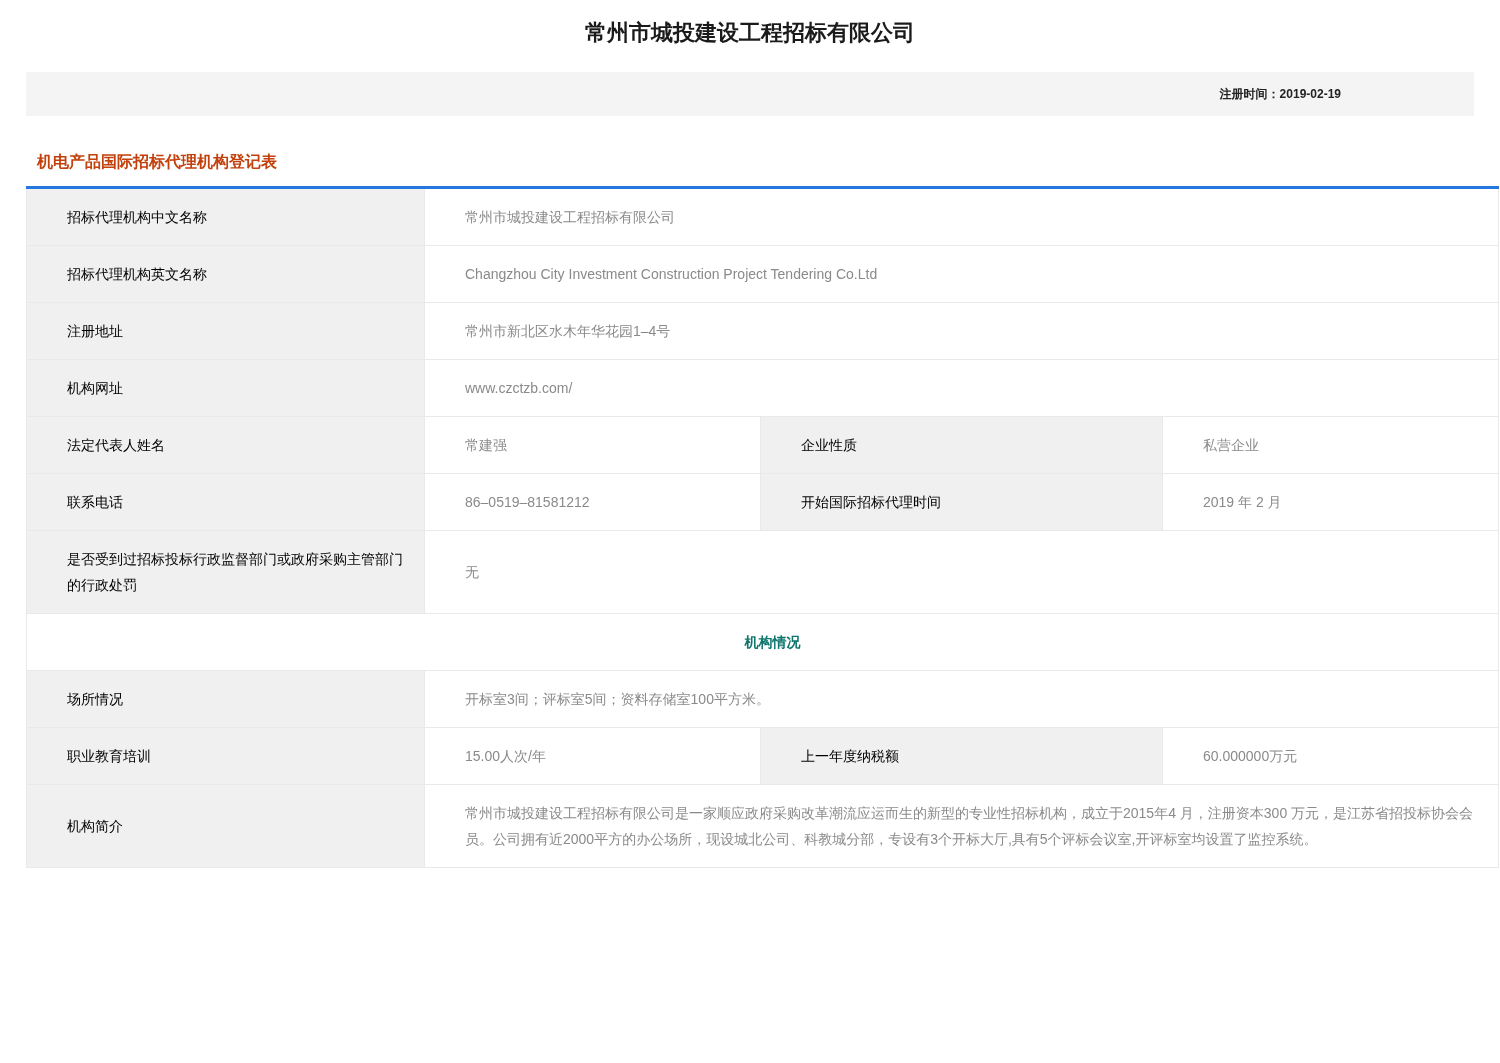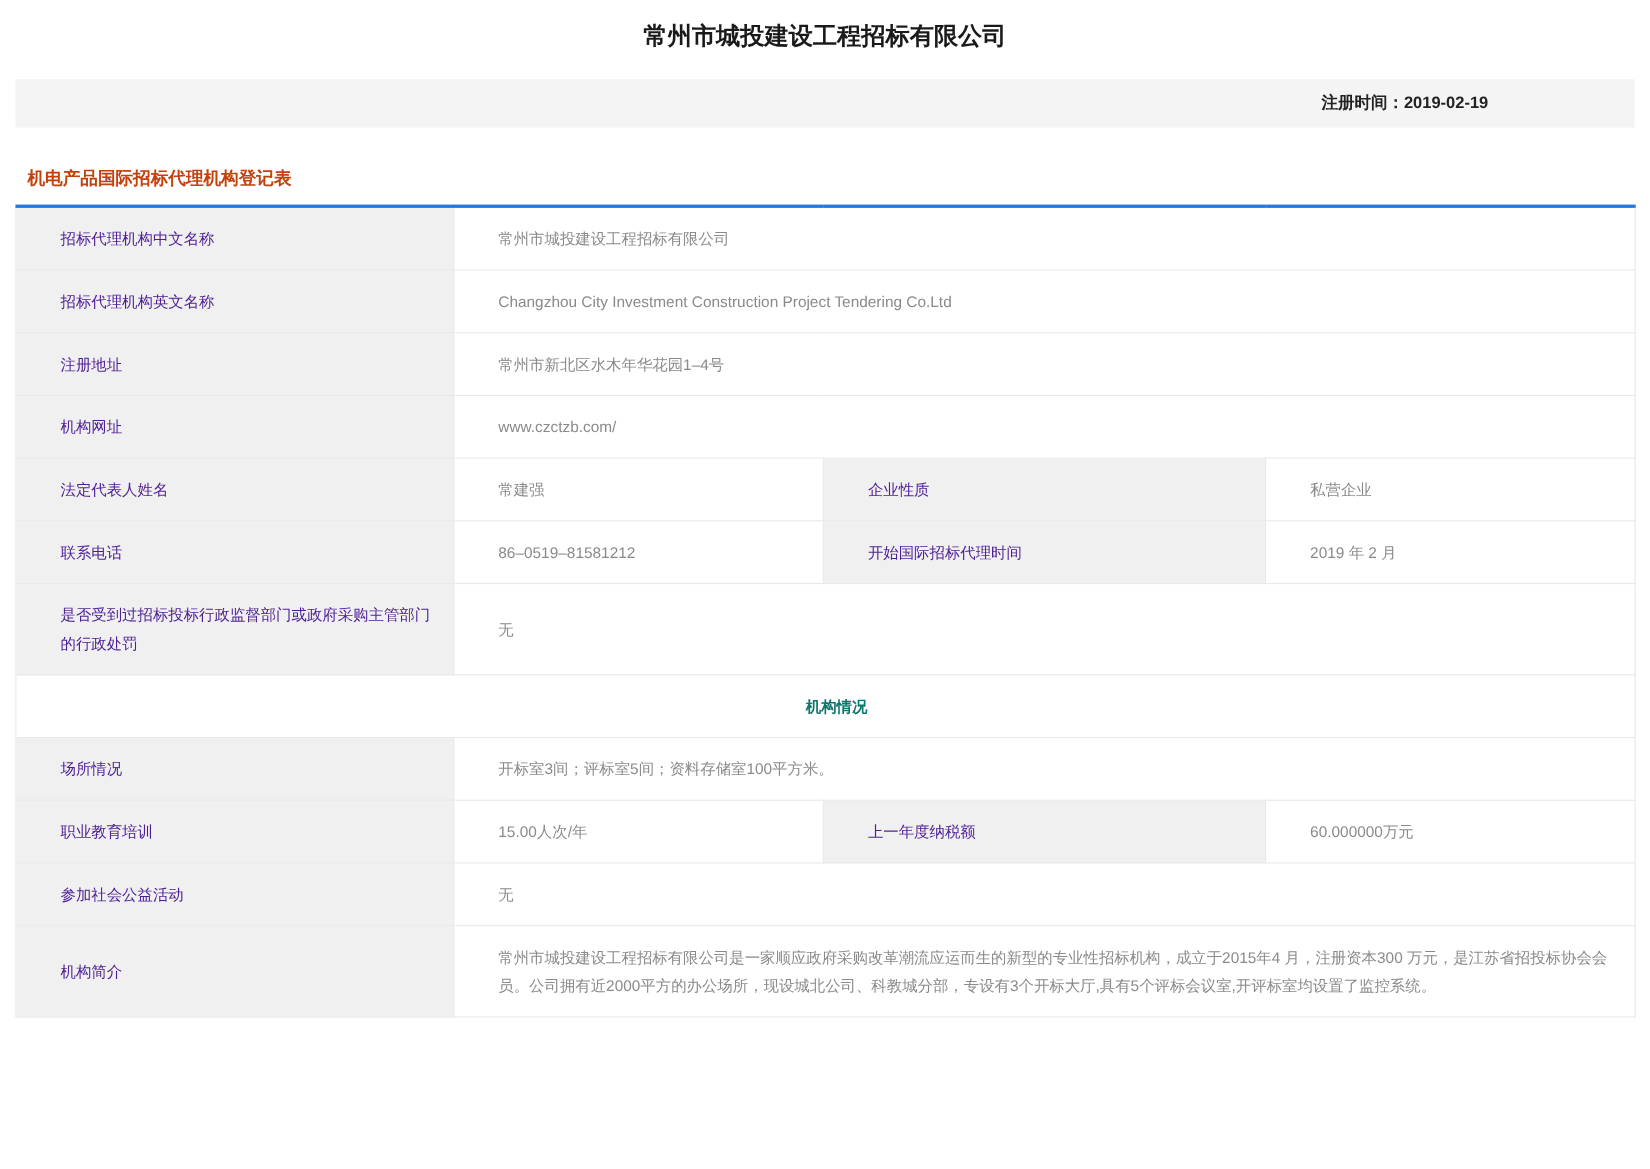--- a/index.html
+++ b/index.html
@@ -7,37 +7,37 @@
     margin: 0;
     padding: 0;
     background: #ffffff;
     font-family: "Liberation Sans", "DejaVu Sans", sans-serif;
     color: #333333;
   }
   .page {
     width: 1500px;
     height: 1063px;
     overflow: hidden;
-    padding: 0 14px;
+    padding: 0 26px;
   }
   .page-title {
     text-align: center;
     font-size: 22px;
     font-weight: bold;
     margin: 0;
     padding: 18px 0 24px 0;
     color: #1a1a1a;
   }
   .reg-bar {
     background: #f4f4f4;
     height: 44px;
     line-height: 44px;
     text-align: right;
     padding-right: 133px;
-    font-size: 15px;
+    font-size: 12px;
     font-weight: bold;
     color: #222222;
     margin-bottom: 36px;
   }
   .section-title {
     font-size: 16px;
     font-weight: bold;
     padding-left: 11px;
     margin-bottom: 13px;
     color: #c2410c;
@@ -51,21 +51,21 @@
   }
   table.info-table td {
     border: 1px solid #e9e9e9;
     padding: 15px 20px 15px 40px;
     line-height: 26px;
     vertical-align: middle;
     word-break: break-word;
   }
   td.cell-label {
     background: #f0f0f0;
-    color: #4c1d95;
+    color: #000000;
     margin-left: 13px;
   }
   td.cell-value {
     background: #ffffff;
     color: #8a8a8a;
   }
   td.cell-section {
     background: #ffffff;
     color: #0f766e;
     font-weight: bold;
@@ -133,23 +133,19 @@
           <td class="cell-label">场所情况</td>
           <td class="cell-value" colspan="3">开标室3间；评标室5间；资料存储室100平方米。</td>
         </tr>
         <tr>
           <td class="cell-label">职业教育培训</td>
           <td class="cell-value">15.00人次/年</td>
           <td class="cell-label">上一年度纳税额</td>
           <td class="cell-value">60.000000万元</td>
         </tr>
         <tr>
-          <td class="cell-label">参加社会公益活动</td>
-          <td class="cell-value" colspan="3">无</td>
-        </tr>
-        <tr>
           <td class="cell-label">机构简介</td>
           <td class="cell-value" colspan="3">常州市城投建设工程招标有限公司是一家顺应政府采购改革潮流应运而生的新型的专业性招标机构，成立于2015年4 月，注册资本300 万元，是江苏省招投标协会会员。公司拥有近2000平方的办公场所，现设城北公司、科教城分部，专设有3个开标大厅,具有5个评标会议室,开评标室均设置了监控系统。</td>
         </tr>
       </tbody>
   </table>
 
 </div>
 
 </body></html>

